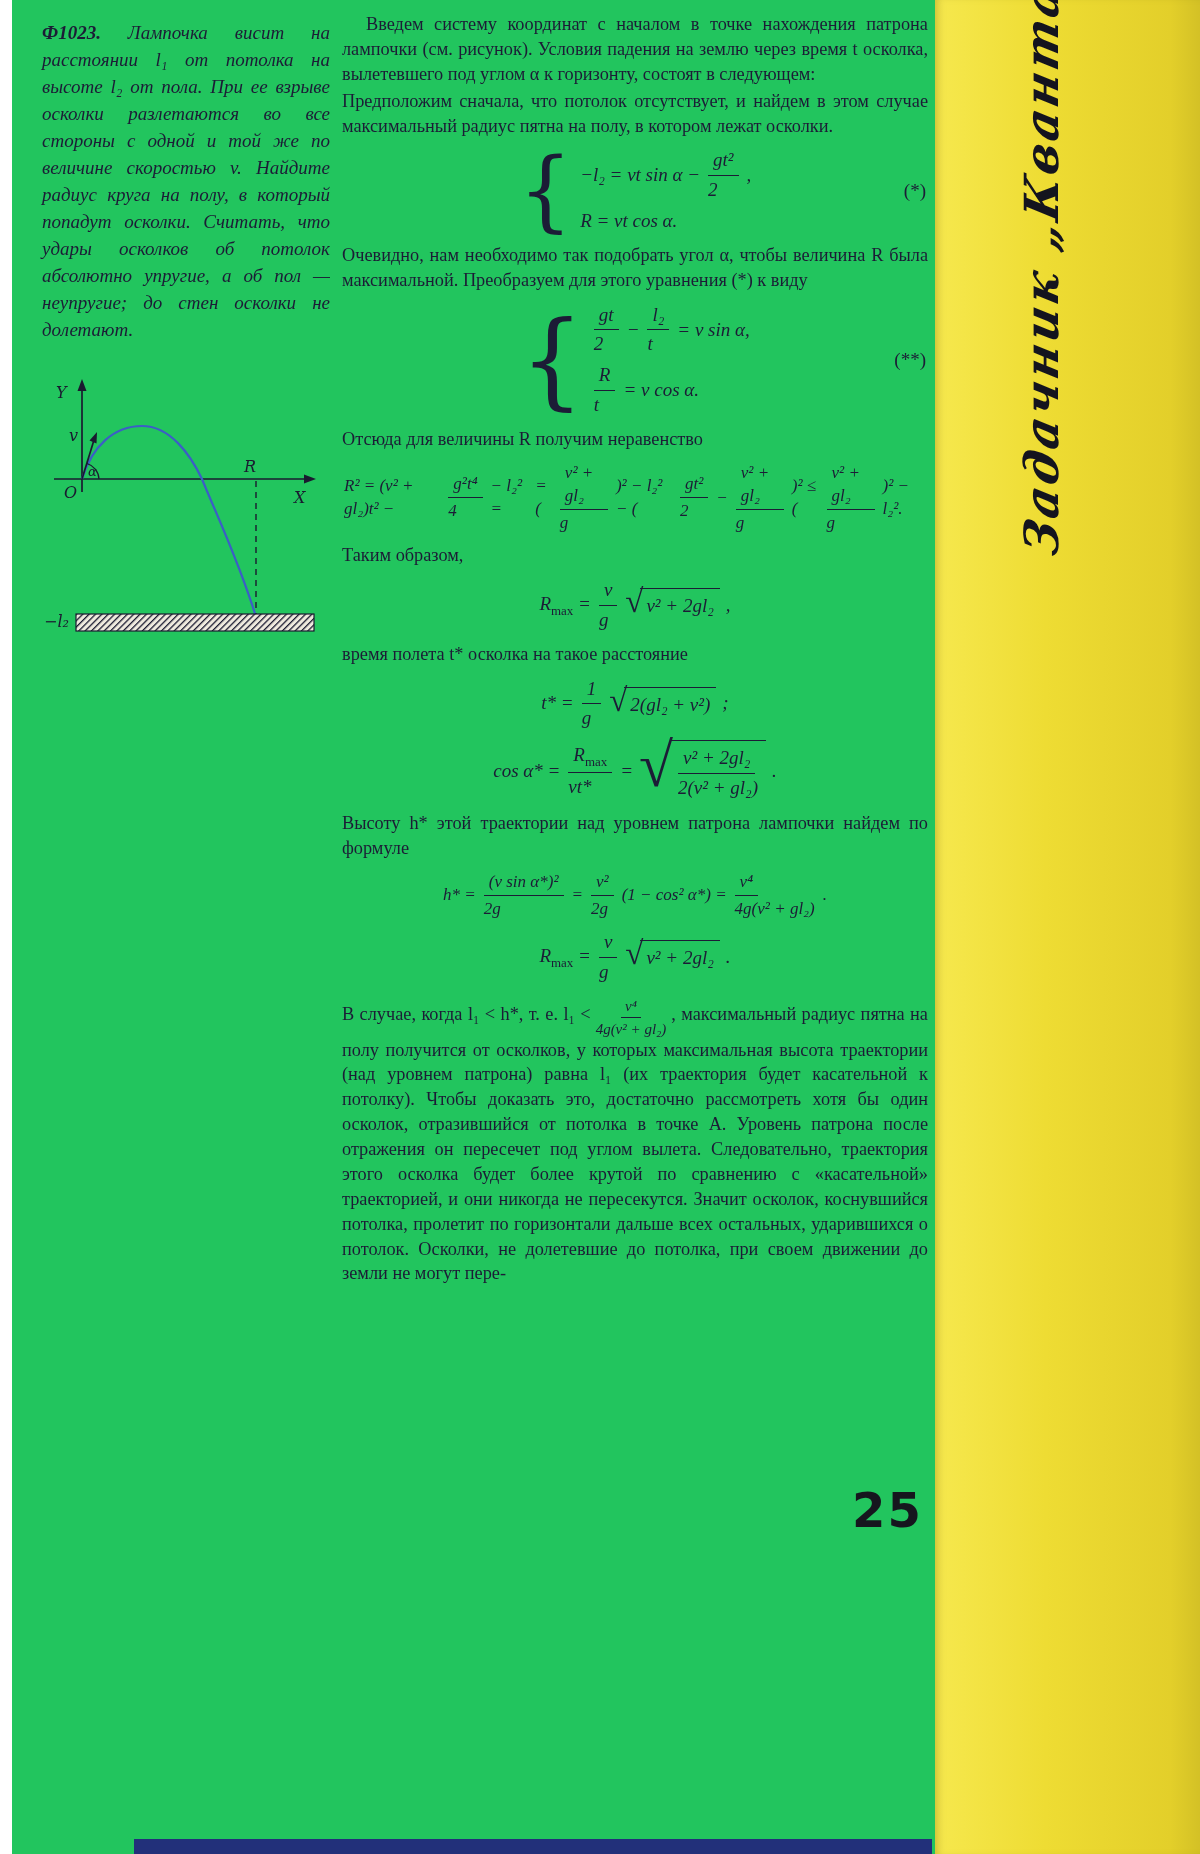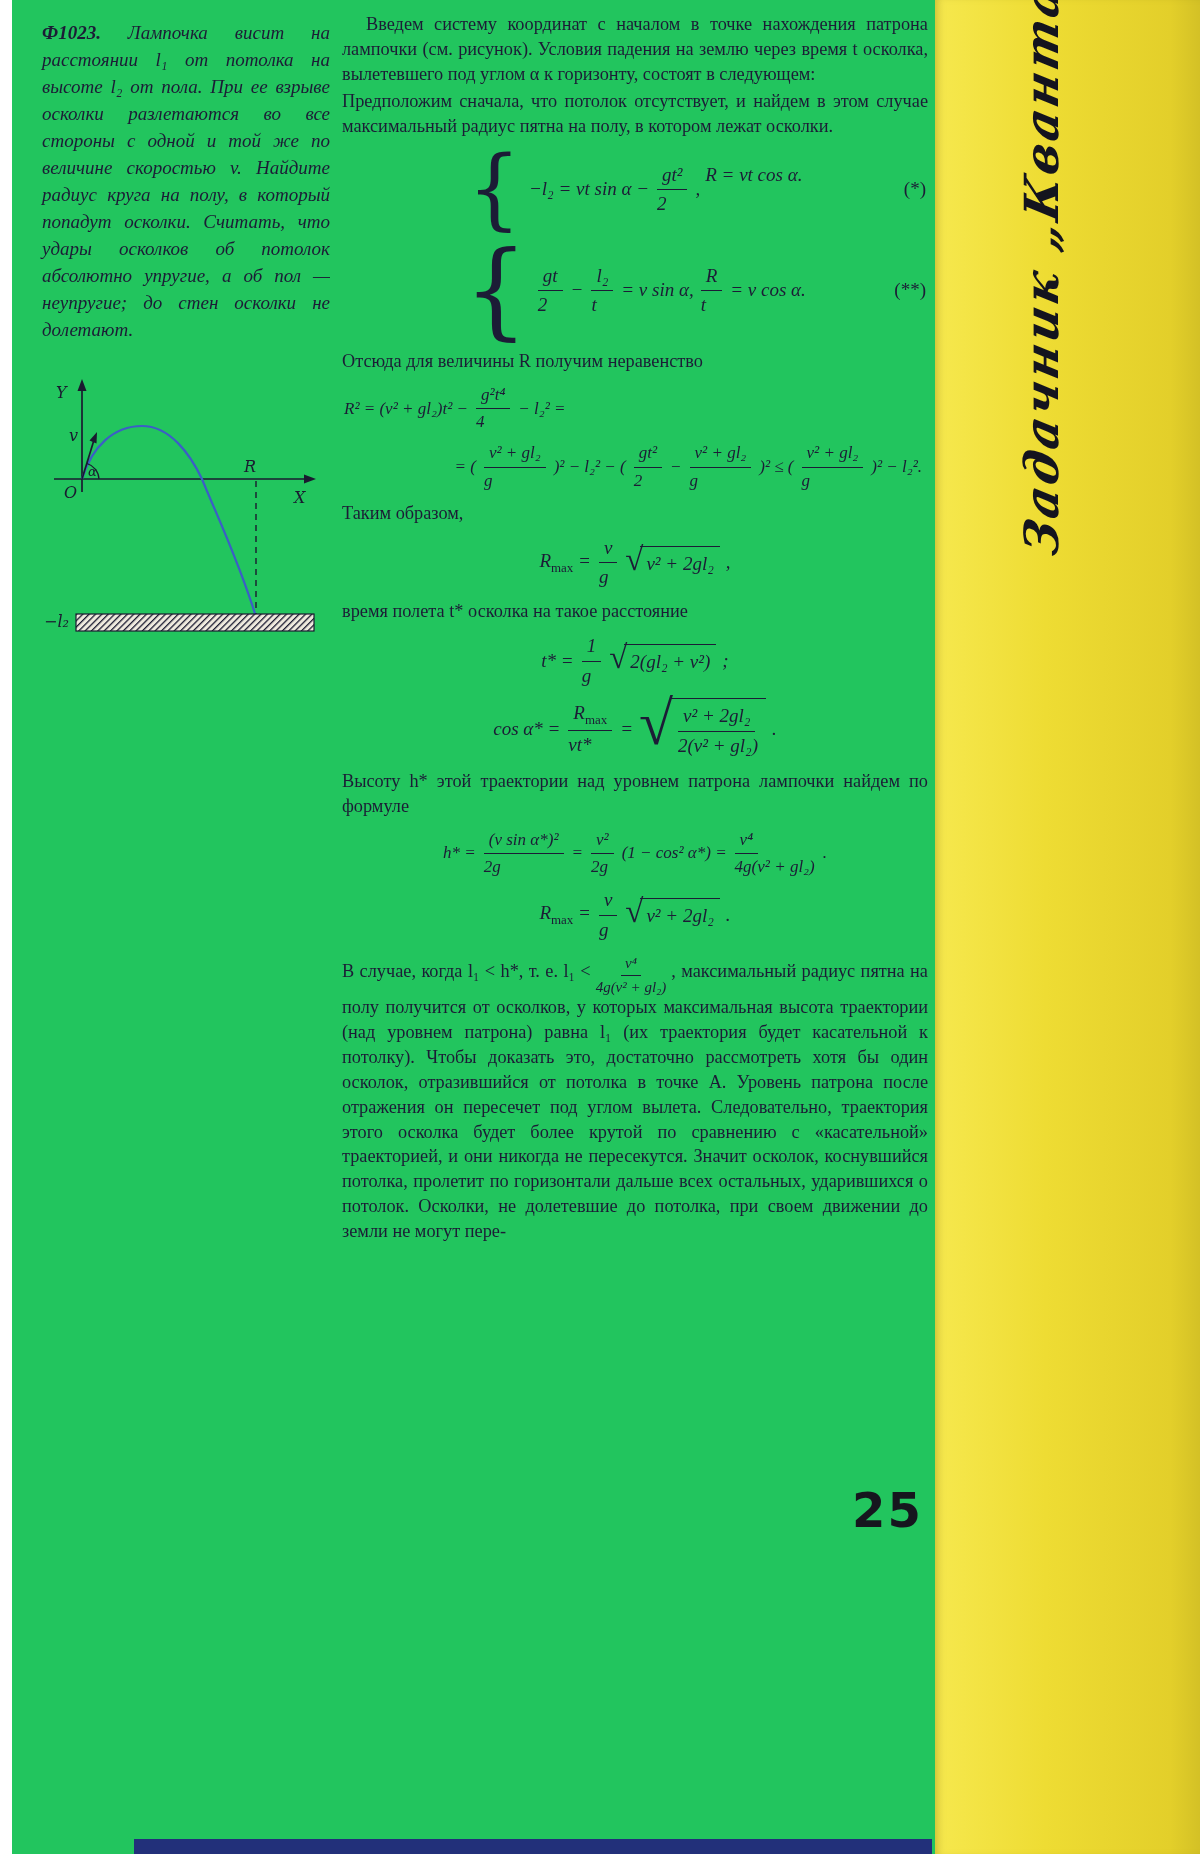--- a/index.html
+++ b/index.html
@@ -26,30 +26,30 @@
   .traj { stroke:#3c5ec6; stroke-width:2.2; fill:none; }
   .dash { stroke:#1a1a30; stroke-width:1.4; stroke-dasharray:6 5; }
   .arc  { stroke:#1a1a30; stroke-width:1.3; fill:none; }
   .lbl  { font-family:"DejaVu Serif",serif; font-style:italic; font-size:16px; fill:#1a1a30; }
   .lbl.smsz { font-size:13px; }
 
   
   .formula { display:flex; justify-content:center; align-items:center; gap:6px;
              margin:9px 0; font-style:italic; font-size:19px; position:relative; }
   .formula.small { font-size:17px; }
-  .derive { flex-direction:column; align-items:stretch; gap:8px; }
+  .derive { flex-direction:row; align-items:stretch; gap:8px; }
   .derive .fline.row1 { justify-content:flex-start; padding-left:2px; }
   .derive .fline.row2 { justify-content:flex-end; padding-right:6px; }
 
   .system { display:flex; align-items:center; }
   .brace  { font-style:normal; font-weight:normal; line-height:1;
             font-family:"DejaVu Serif",serif; margin-right:8px; }
   .brace-md { font-size:84px; transform:scaleY(1.05); }
   .brace-lg { font-size:100px; transform:scaleY(1.05); }
-  .syslines { display:flex; flex-direction:row; gap:5px; align-items:flex-start; }
+  .syslines { display:flex; flex-direction:column; gap:5px; align-items:flex-start; }
   .fline { display:flex; align-items:center; gap:6px; }
 
   .frac { display:inline-flex; flex-direction:column; align-items:flex-start; margin:0 2px; }
   .frac .num { border-bottom:1.5px solid #1c1c36; padding:0 5px 2px 5px; }
   .frac .den { padding-top:1px; }
 
   .sqrt { display:inline-flex; align-items:flex-start; }
   .sqrt .radical { font-style:normal; font-size:33px; line-height:1;
                    transform:translateY(-3px); margin-right:-3px; }
   .sqrt .under { border-top:1.5px solid #1c1c36; padding:4px 6px 0 6px; }
@@ -136,20 +136,21 @@
             <span>,</span>
           </div>
           <div class="fline">
               <span>R = vt cos α.</span>
             </div>
         </div>
       </div>
       <span class="eq-tag">(*)</span>
     </div>
 
+    <p class="just">Очевидно, нам необходимо так подобрать угол α, чтобы величина R была максимальной. Преобразуем для этого уравнения (*) к виду</p>
 
     <div class="formula">
       <div class="system">
         <span class="brace brace-lg">{</span>
         <div class="syslines">
           <div class="fline">
             <span class="frac">
                 <span class="num">gt</span>
                 <span class="den">2</span>
               </span>

